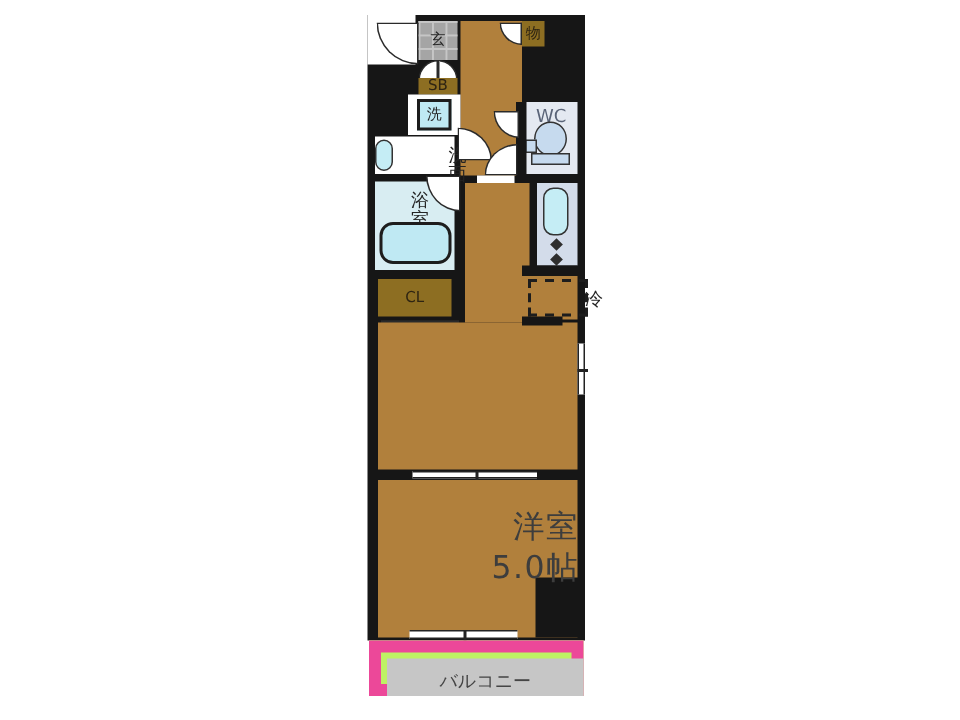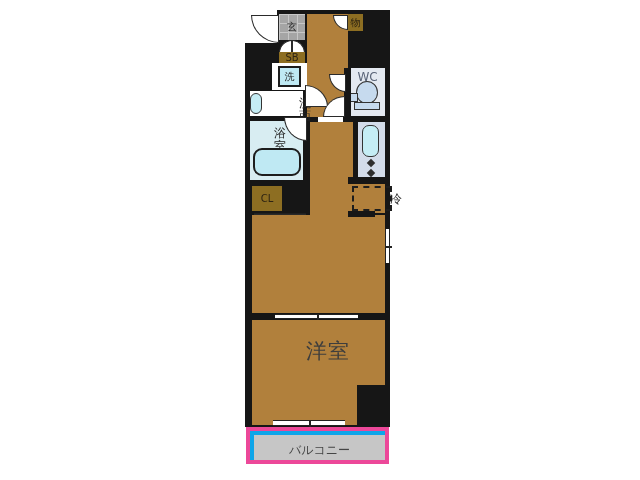--- a/index.html
+++ b/index.html
@@ -46,21 +46,21 @@
   .olive-text{color:#2e2412;}
   
   .win-h{background:#fff;border-top:1px solid #222;border-bottom:1px solid #222;}
   .win-v{background:#fff;border-left:1px solid #222;border-right:1px solid #222;}
   .tick-h{position:absolute;left:50%;top:-1px;width:2px;height:7px;background:#222;}
   .tick-v{position:absolute;top:50%;left:-1px;height:2px;width:7px;background:#222;}
   
   .toilet-bowl{background:#c6daee;border:1.5px solid #333;border-radius:50%;}
   .toilet-base{background:#c6daee;border:1.5px solid #333;}
   
-  .balc-outer{border:4px solid #ec4899;background:#0ea5e9;}
+  .balc-outer{border:8px solid #ec4899;background:#bef264;}
   .balc-inner{background:#c6c6c6;}
   .balc-text{color:#454545;font-size:12px;text-align:center;}
 </style>
 </head>
 <body>
 
 <div id="canvas">
 
   <div class="abs wall-base"></div>
   <div class="abs white-notch"></div>
@@ -94,21 +94,21 @@
 
   <div class="abs arc arc-tr" style="left:305px;top:85px;width:23px;height:22px;"></div>
   <div class="abs arc arc-tl" style="left:323px;top:96px;width:22px;height:21px;"></div>
   <div class="abs wht" style="left:318px;top:117px;width:25px;height:6px;"></div>
 
   <div class="abs" style="left:250px;top:121px;width:53px;height:59px;background:#d8edf2;"></div>
   <div class="abs lab lab-m" style="left:238px;top:127px;width:44px;">浴室</div>
   <div class="abs cyan round" style="left:253px;top:148px;width:48px;height:28px;"></div>
   <div class="abs arc arc-bl" style="left:284px;top:117px;width:23px;height:24px;"></div>
 
-  <div class="abs olive lab lab-s olive-text" style="left:252px;top:186px;width:30px;height:25px;line-height:25px;"><span>CL</span></div>
+  <div class="abs olive lab lab-s olive-text" style="left:252px;top:186px;width:49px;height:25px;line-height:25px;"><span>CL</span></div>
   <svg class="abs" style="left:254px;top:213px;" width="52" height="14" viewBox="0 0 52 14">
     <line x1="0" y1="1.5" x2="52" y2="1.5" stroke="#2a2a2a" stroke-width="2"></line>
     <polygon points="5,2 17,2 11,13" fill="#ffffff" stroke="#2a2a2a" stroke-width="1.5"></polygon>
     <polygon points="29,2 41,2 35,13" fill="#ffffff" stroke="#2a2a2a" stroke-width="1.5"></polygon>
   </svg>
 
   <div class="abs brown" style="left:310px;top:122px;width:43px;height:93px;"></div>
   <div class="abs brown" style="left:252px;top:215px;width:133px;height:98px;"></div>
 
   <div class="abs counter" style="left:358px;top:122px;width:27px;height:55px;"></div>
@@ -126,22 +126,23 @@
   <div class="abs win-v" style="left:385px;top:229px;width:5px;height:34px;">
       <span class="tick-v"></span>
     </div>
 
   <div class="abs win-h" style="left:275px;top:314px;width:83px;height:5px;">
       <span class="tick-h"></span>
     </div>
 
   <div class="abs brown" style="left:252px;top:320px;width:133px;height:105px;"></div>
   <div class="abs blk" style="left:357px;top:385px;width:33px;height:40px;"></div>
-  <div class="abs roomname" style="left:260px;top:338px;width:136px;">
+  <div class="abs roomname" style="left:250px;top:338px;width:136px;text-align:right;">
     <div>洋室</div>
+    <div>5.0帖</div>
   </div>
 
   <div class="abs win-h" style="left:273px;top:420px;width:72px;height:6px;">
       <span class="tick-h"></span>
     </div>
 
   <div class="abs balc-outer" style="left:246px;top:427px;width:143px;height:37px;">
     <div class="abs balc-inner" style="left:4px;top:4px;width:131px;height:25px;"></div>
     <div class="abs balc-text" style="left:0;top:11px;width:139px;">バルコニー</div>
   </div>

